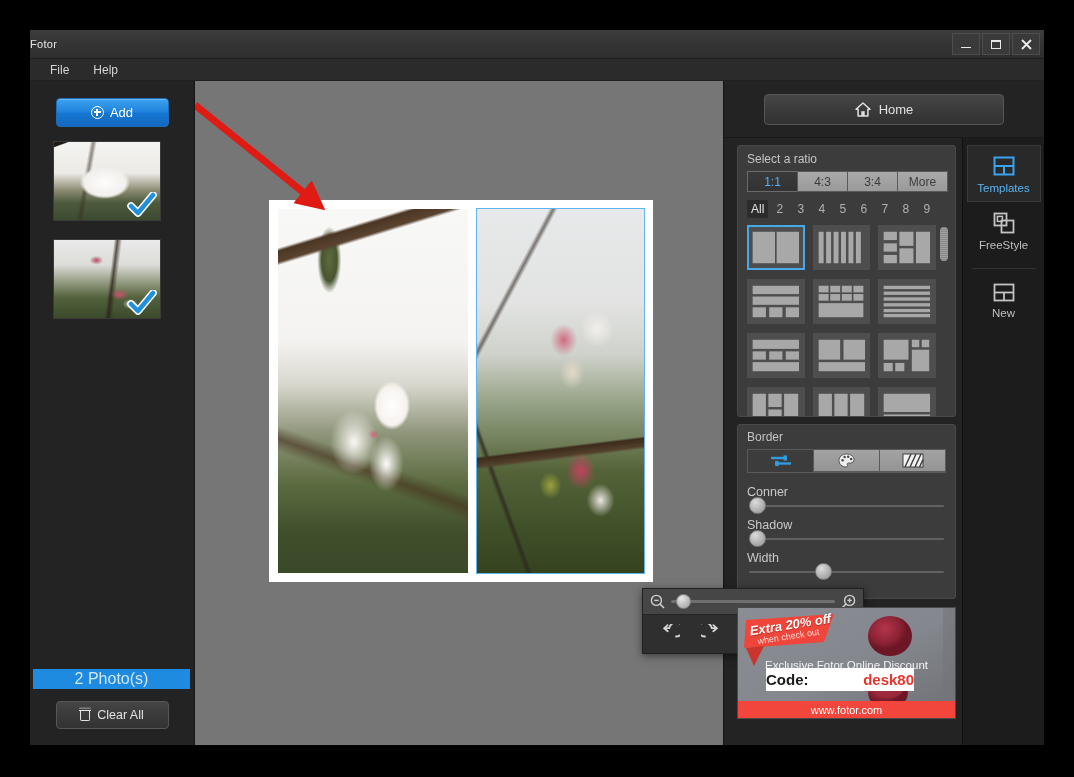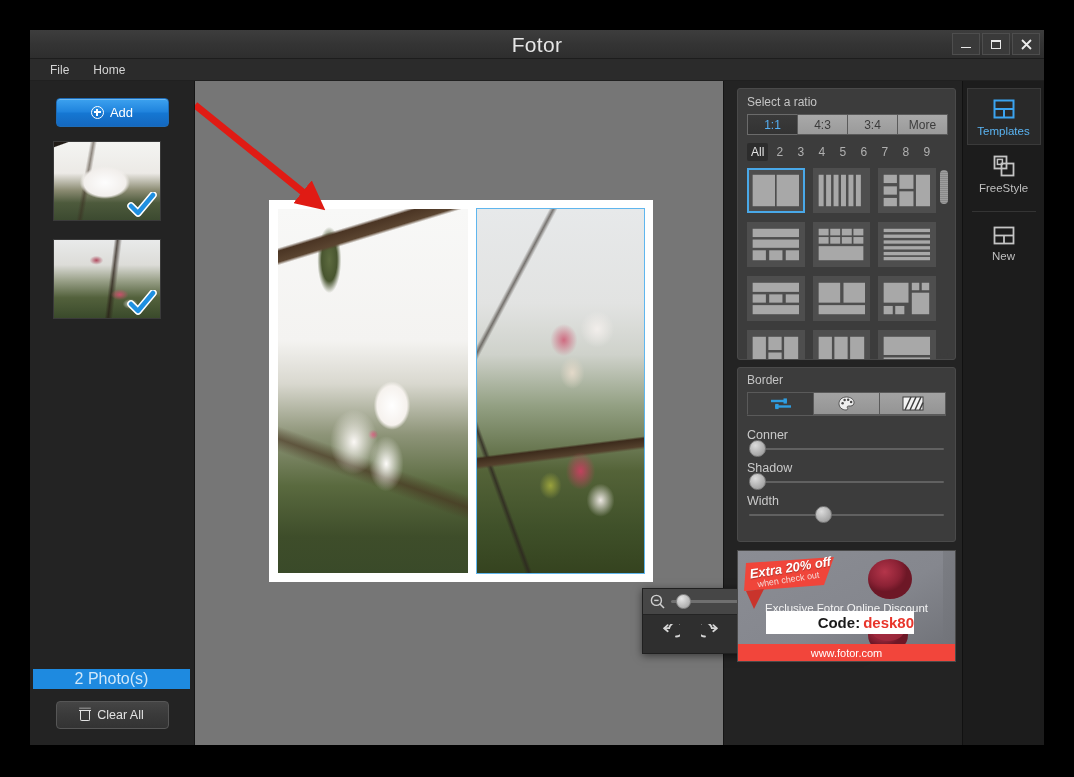--- a/index.html
+++ b/index.html
@@ -23,22 +23,22 @@
   
   #titlebar {
     height: 29px;
     background: linear-gradient(180deg,#3d3d3d 0%, #343434 50%, #2e2e2e 100%);
     position: relative;
     flex: 0 0 29px;
     border-bottom: 1px solid #1d1d1d;
   }
   #titlebar .title {
     position: absolute; left: 0; right: 0; top: 0;
-    line-height: 29px; text-align: center;
-    color: #e6e6e6; font-size: 21px;
+    line-height: 29px; text-align: left;
+    color: #e6e6e6; font-size: 11px;
     letter-spacing: .3px;
   }
   #win-controls {
     position: absolute; right: 4px; top: 3px;
     display: flex; gap: 2px;
   }
   #win-controls .wbtn {
     width: 28px; height: 22px;
     background: #3a3a3a;
     border: 1px solid #4e4e4e;
@@ -428,21 +428,21 @@
       <div class="wbtn">
         <svg width="11" height="11" viewBox="0 0 11 11">
             <path d="M1 1 L10 10 M10 1 L1 10" stroke="#ececec" stroke-width="1.8" fill="none"></path>
           </svg>
       </div>
     </div>
   </div>
 
   <div id="menubar">
     <div class="menu-item">File</div>
-    <div class="menu-item">Home</div>
+    <div class="menu-item">Help</div>
   </div>
 
   <div id="body-row">
 
     <div id="left-panel">
 
       <div id="add-button">
         <span class="plus-circle"></span>
         <span>Add</span>
       </div>
@@ -543,20 +543,29 @@
               <path d="M3.6 5.5 H15.4 L14.3 19.2 H4.7 Z" fill="none" stroke="#d6d6d6" stroke-width="1.7" stroke-linejoin="round"></path>
               <path d="M7.2 8.5 V16.4 M9.5 8.5 V16.4 M11.8 8.5 V16.4" stroke="#d6d6d6" stroke-width="1.3"></path>
             </svg>
           </div>
         </div>
       </div>
     </div>
 
     <div id="right-panel">
 
+      <div id="home-bar">
+        <div id="home-button">
+          <svg width="16" height="15" viewBox="0 0 16 15">
+            <path d="M8 1 L15 7.2 H12.9 V14 H3.1 V7.2 H1 Z" fill="none" stroke="#e0e0e0" stroke-width="1.5" stroke-linejoin="round"></path>
+            <rect x="6.3" y="9.2" width="3.4" height="4.8" fill="#e0e0e0"></rect>
+          </svg>
+          <span>Home</span>
+        </div>
+      </div>
 
       <div id="right-split">
 
         <div id="right-content">
 
           <div class="box" id="templates-box">
             <div id="ratio-label">Select a ratio</div>
             <div id="ratio-row">
               <div class="ratio-btn active">1:1</div>
               <div class="ratio-btn">4:3</div>
@@ -790,21 +799,21 @@
               <ellipse cx="150" cy="84" rx="20" ry="18" fill="url(#ball)"></ellipse>
               <ellipse cx="150" cy="80" rx="16" ry="10" fill="#a02b3f" opacity=".8"></ellipse>
               <path d="M8 12 L96 6 L86 34 L6 40 Z" fill="#f0453a"></path>
               <path d="M8 40 L26 38 L16 58 Z" fill="#c9342c"></path>
             </svg>
             <div style="position:absolute;left:12px;top:9px;transform:rotate(-9deg);">
               <div style="color:#fff;font-size:13px;font-weight:bold;font-style:italic;text-shadow:0 1px 1px rgba(0,0,0,.3);">Extra 20% off</div>
               <div style="color:#f4d7d4;font-size:9px;margin-top:-1px;margin-left:6px;">when check out</div>
             </div>
             <div style="position:absolute;left:0;right:0;top:51px;text-align:center;color:#f3f3f3;font-size:11.5px;">Exclusive Fotor Online Discount</div>
-            <div style="position:absolute;left:28px;top:60px;width:148px;height:23px;background:#ffffff;display:flex;align-items:center;justify-content:flex-end;gap:3px;">
+            <div style="position:absolute;left:28px;top:60px;width:148px;height:23px;background:#ffffff;display:flex;align-items:center;justify-content:space-between;gap:3px;">
               <span style="color:#1a1a1a;font-size:15px;font-weight:bold;">Code:</span>
               <span style="color:#e8352b;font-size:15px;font-weight:bold;">desk80</span>
             </div>
             <div style="position:absolute;left:0;right:0;bottom:0;height:17px;background:#f2453b;display:flex;align-items:center;justify-content:center;">
               <span style="color:#fff;font-size:11px;">www.fotor.com</span>
             </div>
           </div>
 
         </div>
 

